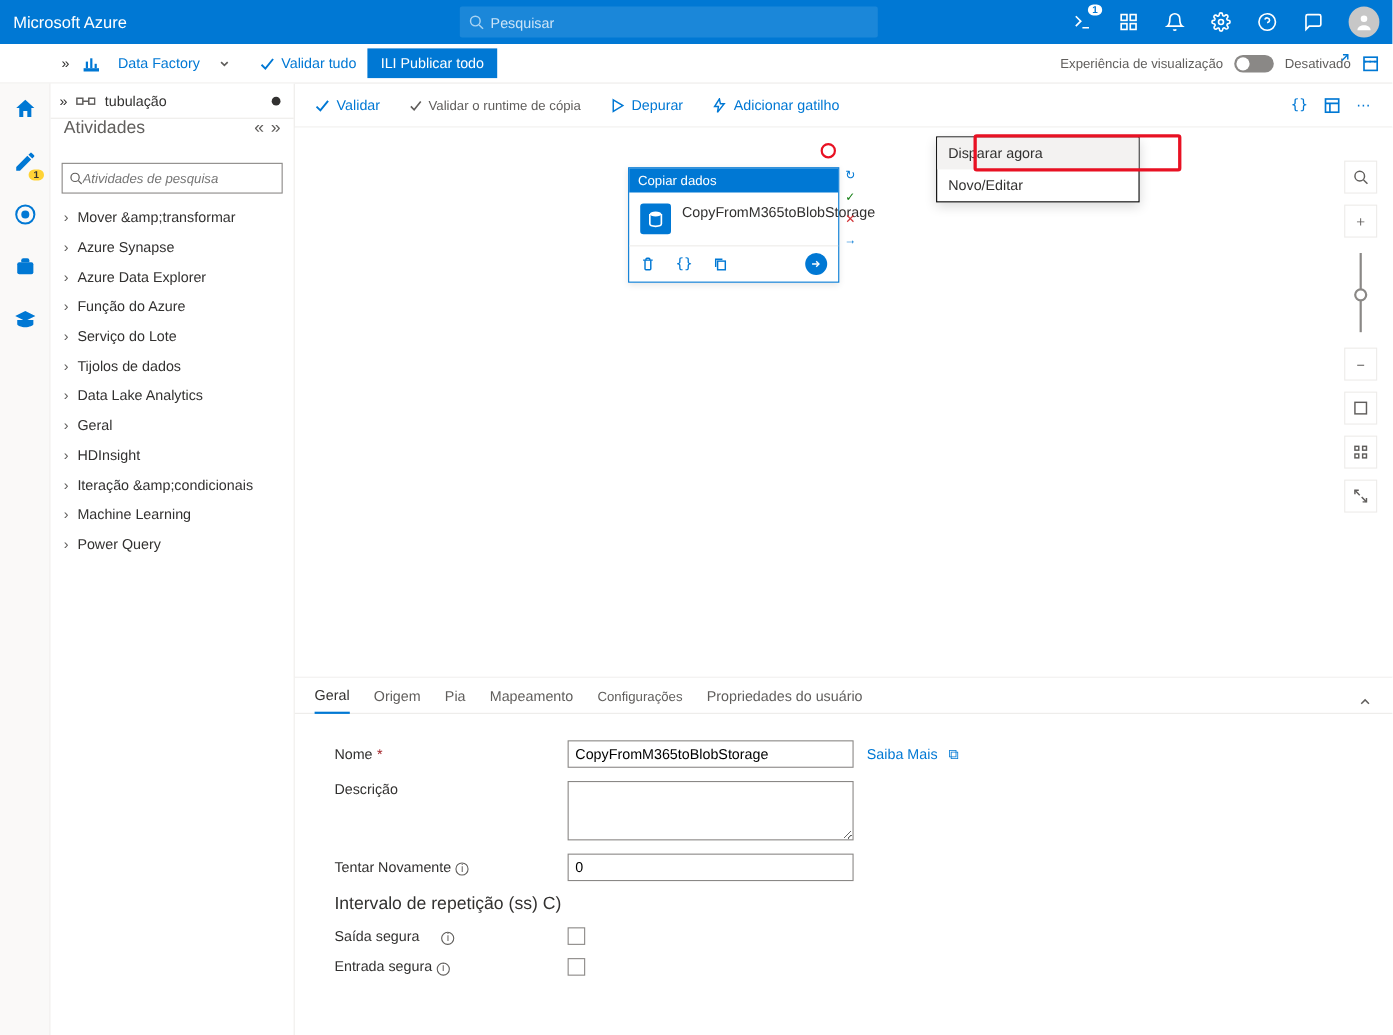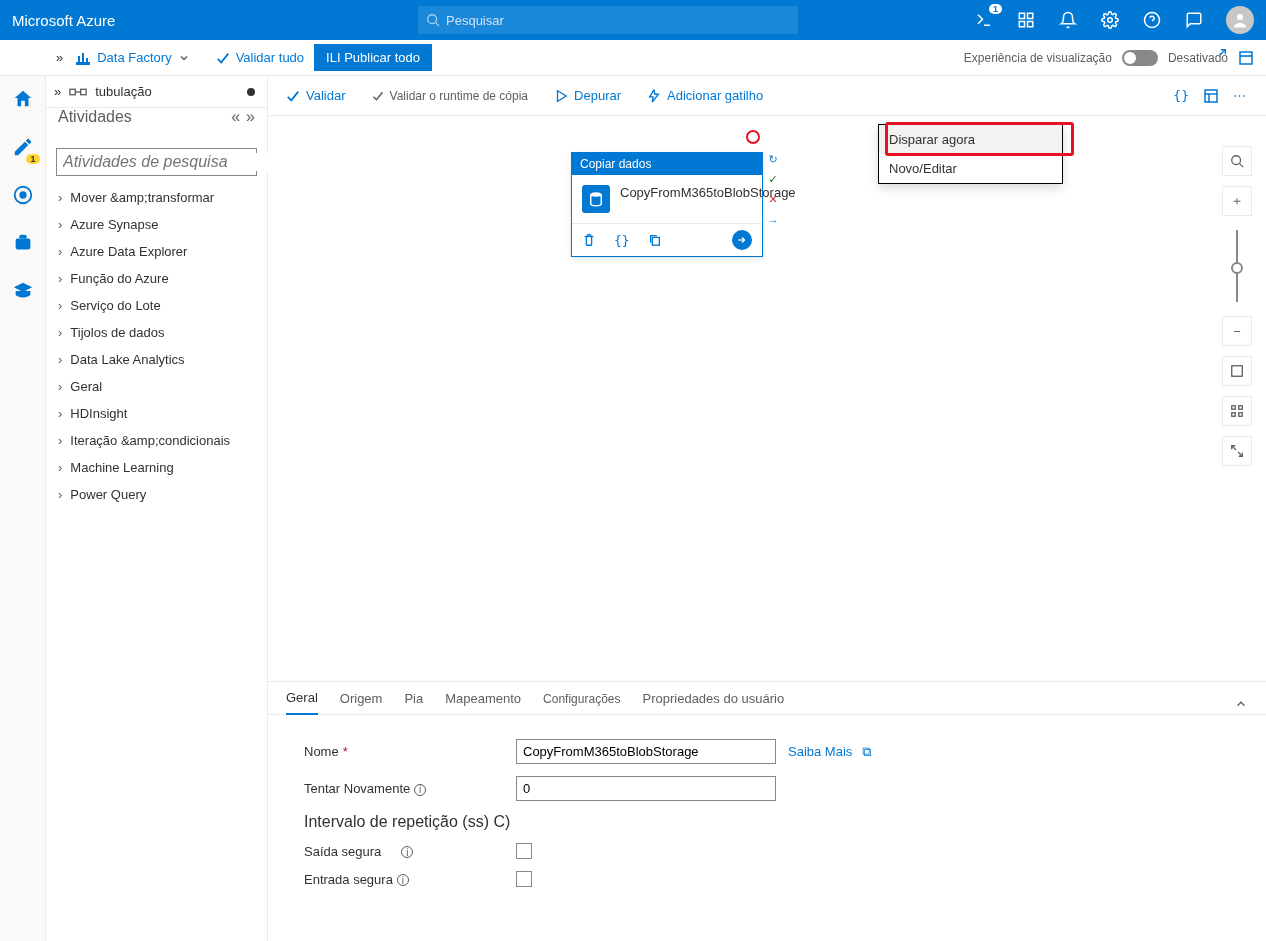--- a/index.html
+++ b/index.html
@@ -13,21 +13,21 @@
 .az-search input{background:transparent;border:none;color:#000000;outline:none;font-size:13px;flex:1}
 .az-search input::placeholder{color:#cce4f7}
 .az-icons{margin-left:auto;display:flex;align-items:center;gap:22px}
 .az-icons .ico{position:relative;cursor:pointer;display:flex;align-items:center;justify-content:center;width:20px;height:20px}
 .az-badge{position:absolute;top:-6px;right:-8px;background:#fff;color:#0078d4;font-size:9px;border-radius:8px;padding:0 4px;font-weight:600}
 .az-avatar{width:28px;height:28px;background:#c7c7c7;border-radius:50%;display:flex;align-items:center;justify-content:center}
 
 
 .df-bar{height:36px;background:#fff;display:flex;align-items:center;border-bottom:1px solid #edebe9;padding-left:56px;color:#323130}
 .df-bar .chev{margin-right:12px;color:#323130}
-.df-factory{display:flex;align-items:center;gap:6px;color:#0078d4;font-size:13px}
+.df-factory{display:flex;align-items:center;gap:16px;color:#0078d4;font-size:13px}
 .df-factory svg{color:#0078d4}
 .df-validate{margin-left:26px;display:flex;align-items:center;gap:6px;color:#0078d4;cursor:pointer}
 .df-publish{margin-left:10px;background:#0078d4;color:#fff;padding:6px 12px;display:flex;align-items:center;gap:6px;cursor:pointer}
 .df-right{margin-left:auto;display:flex;align-items:center;gap:10px;color:#605e5c;font-size:12px;padding-right:12px}
 .toggle{width:36px;height:16px;background:#8a8886;border-radius:8px;position:relative}
 .toggle:after{content:"";position:absolute;width:12px;height:12px;background:#fff;border-radius:50%;top:2px;left:2px}
 
 
 .main{display:flex;height:calc(100% - 76px)}
 .leftbar{width:46px;background:#faf9f8;border-right:1px solid #edebe9;display:flex;flex-direction:column;align-items:center;padding-top:8px;gap:18px}
@@ -35,34 +35,34 @@
 .lb-badge{position:absolute;bottom:-2px;right:-2px;background:#ffd335;color:#323130;font-size:9px;border-radius:8px;padding:0 4px;font-weight:600}
 
 .panel{width:222px;border-right:1px solid #edebe9;display:flex;flex-direction:column;background:#fff}
 .panel-tabbar{height:32px;display:flex;align-items:center;border-bottom:1px solid #edebe9;padding:0 8px;gap:8px}
 .panel-tabbar .pipe-ico{color:#605e5c}
 .panel-tabbar .tabtxt{font-size:13px}
 .panel-tabbar .dot{width:8px;height:8px;background:#323130;border-radius:50%;margin-left:auto;margin-right:4px}
 .panel-hdr{height:40px;display:flex;align-items:flex-start;padding:0 12px;font-size:16px;color:#605e5c}
 .panel-hdr .hdr-icons{margin-left:auto;display:flex;gap:6px;color:#605e5c}
 .panel-search{margin:0 10px 10px;height:28px;border:1px solid #8a8886;display:flex;align-items:center;padding:0 6px}
-.panel-search input{border:none;outline:none;font-size:16px;flex:1;font-style:italic}
+.panel-search input{border:none;outline:none;font-size:12px;flex:1;font-style:italic}
 .activity-list{display:flex;flex-direction:column;gap:12px;padding:4px 12px;color:#323130}
 .activity-item{display:flex;align-items:center;gap:8px;cursor:pointer;font-size:13px}
 .activity-item .car{color:#605e5c}
 
 .canvas-wrap{flex:1;display:flex;flex-direction:column;position:relative}
 .canvas-toolbar{height:40px;display:flex;align-items:center;gap:26px;padding:0 18px;border-bottom:1px solid #edebe9}
 .ct-btn{display:flex;align-items:center;gap:6px;color:#0078d4;font-size:13px;cursor:pointer}
 .ct-btn.gray{color:#605e5c;font-size:12px}
 .ct-right{margin-left:auto;display:flex;gap:14px;color:#0078d4}
 .ct-right .ico{cursor:pointer}
 
 .canvas{flex:1;position:relative;background:#fff;overflow:hidden}
-.trigger-menu{position:absolute;left:610px;top:8px;width:185px;background:#fff;border:1px solid #000;box-shadow:0 4px 10px rgba(0,0,0,.15)}
+.trigger-menu{position:absolute;left:583px;top:8px;width:185px;background:#fff;border:1px solid #000;box-shadow:0 4px 10px rgba(0,0,0,.15)}
 .trigger-menu .tm-item{padding:7px 10px;font-size:13px;cursor:pointer}
 .trigger-menu-outer{position:absolute;left:617px;top:6px;width:189px;height:34px;border:3px solid #e81123;border-radius:3px;z-index:5;pointer-events:none}
 
 .copy-node{position:absolute;left:303px;top:36px;width:192px;border:1px solid #0078d4;background:#fff;box-shadow:0 2px 6px rgba(0,0,0,.1)}
 .copy-node .cn-hdr{background:#0078d4;color:#fff;padding:4px 8px;font-size:12px}
 .copy-node .cn-body{display:flex;align-items:flex-start;padding:10px;gap:10px}
 .copy-node .cn-ico{width:28px;height:28px;background:#0078d4;border-radius:3px;display:flex;align-items:center;justify-content:center;color:#fff;flex-shrink:0}
 .copy-node .cn-name{font-size:13px;line-height:1.3}
 .copy-node .cn-foot{display:flex;align-items:center;padding:6px 10px;border-top:1px solid #edebe9;gap:18px;color:#0078d4}
 .copy-node .cn-foot .arrow{margin-left:auto;width:20px;height:20px;background:#0078d4;border-radius:50%;display:flex;align-items:center;justify-content:center;color:#fff}
@@ -433,20 +433,24 @@
         <div class="collapse"><svg width="14" height="14" viewBox="0 0 16 16" fill="none" stroke="#605e5c" stroke-width="1.5">
               <polyline points="4,10 8,6 12,10"></polyline>
             </svg></div>
       </div>
       <div class="prop-body">
         <div class="prow">
           <label><span>Nome</span><span class="req">*</span></label>
           <input type="text" value="CopyFromM365toBlobStorage" style="">
           <span class="saiba"><span>Saiba Mais</span><span class="ext">⧉</span></span>
         </div>
+        <div class="prow" style="align-items:flex-start">
+          <label>Descrição</label>
+          <textarea style=""></textarea>
+        </div>
         <div class="prow">
           <label><span>Tentar Novamente</span><span class="info">i</span></label>
           <input type="text" value="0" style="">
         </div>
         <div class="prow">
           <label class="ilabel">Intervalo de repetição (ss) C)</label>
         </div>
         <div class="prow">
           <label><span>Saída segura</span><span class="info" style="margin-left:20px">i</span></label>
           <div class="chk"></div>

